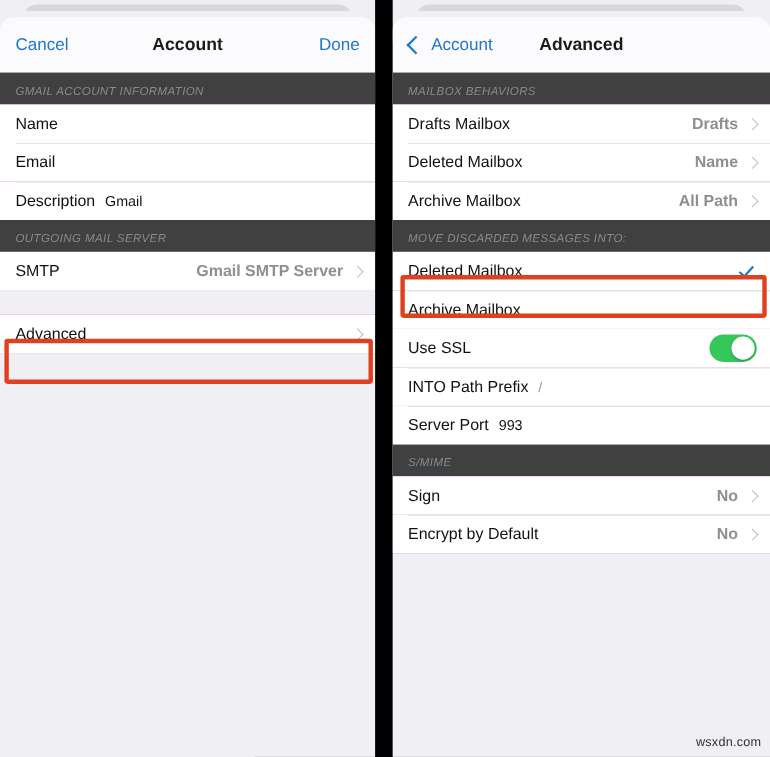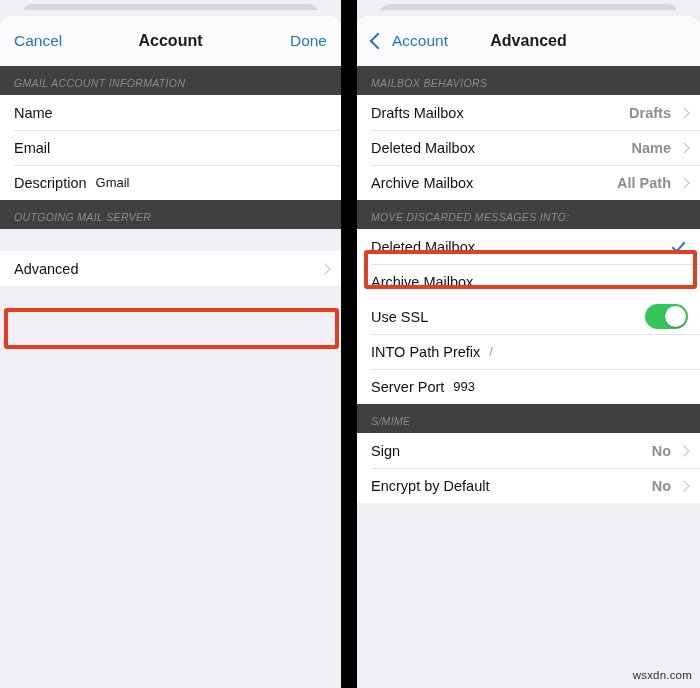--- a/index.html
+++ b/index.html
@@ -284,20 +284,27 @@
       <div class="row">
         <span class="row-label">Email</span>
       </div>
       <div class="row">
         <span class="row-label">Description</span>
         <span class="row-inline-value">Gmail</span>
       </div>
     </div>
 
     <div class="section-header">OUTGOING MAIL SERVER</div>
+    <div class="group">
+      <div class="row">
+        <span class="row-label">SMTP</span>
+        <span class="row-value">Gmail SMTP Server</span>
+        <span class="chev"></span>
+      </div>
+    </div>
 
     <div class="spacer" style="height:22px"></div>
     <div class="group">
       <div class="row">
         <span class="row-label">Advanced</span>
         <span class="chev standalone"></span>
       </div>
     </div>
 
   </div>

